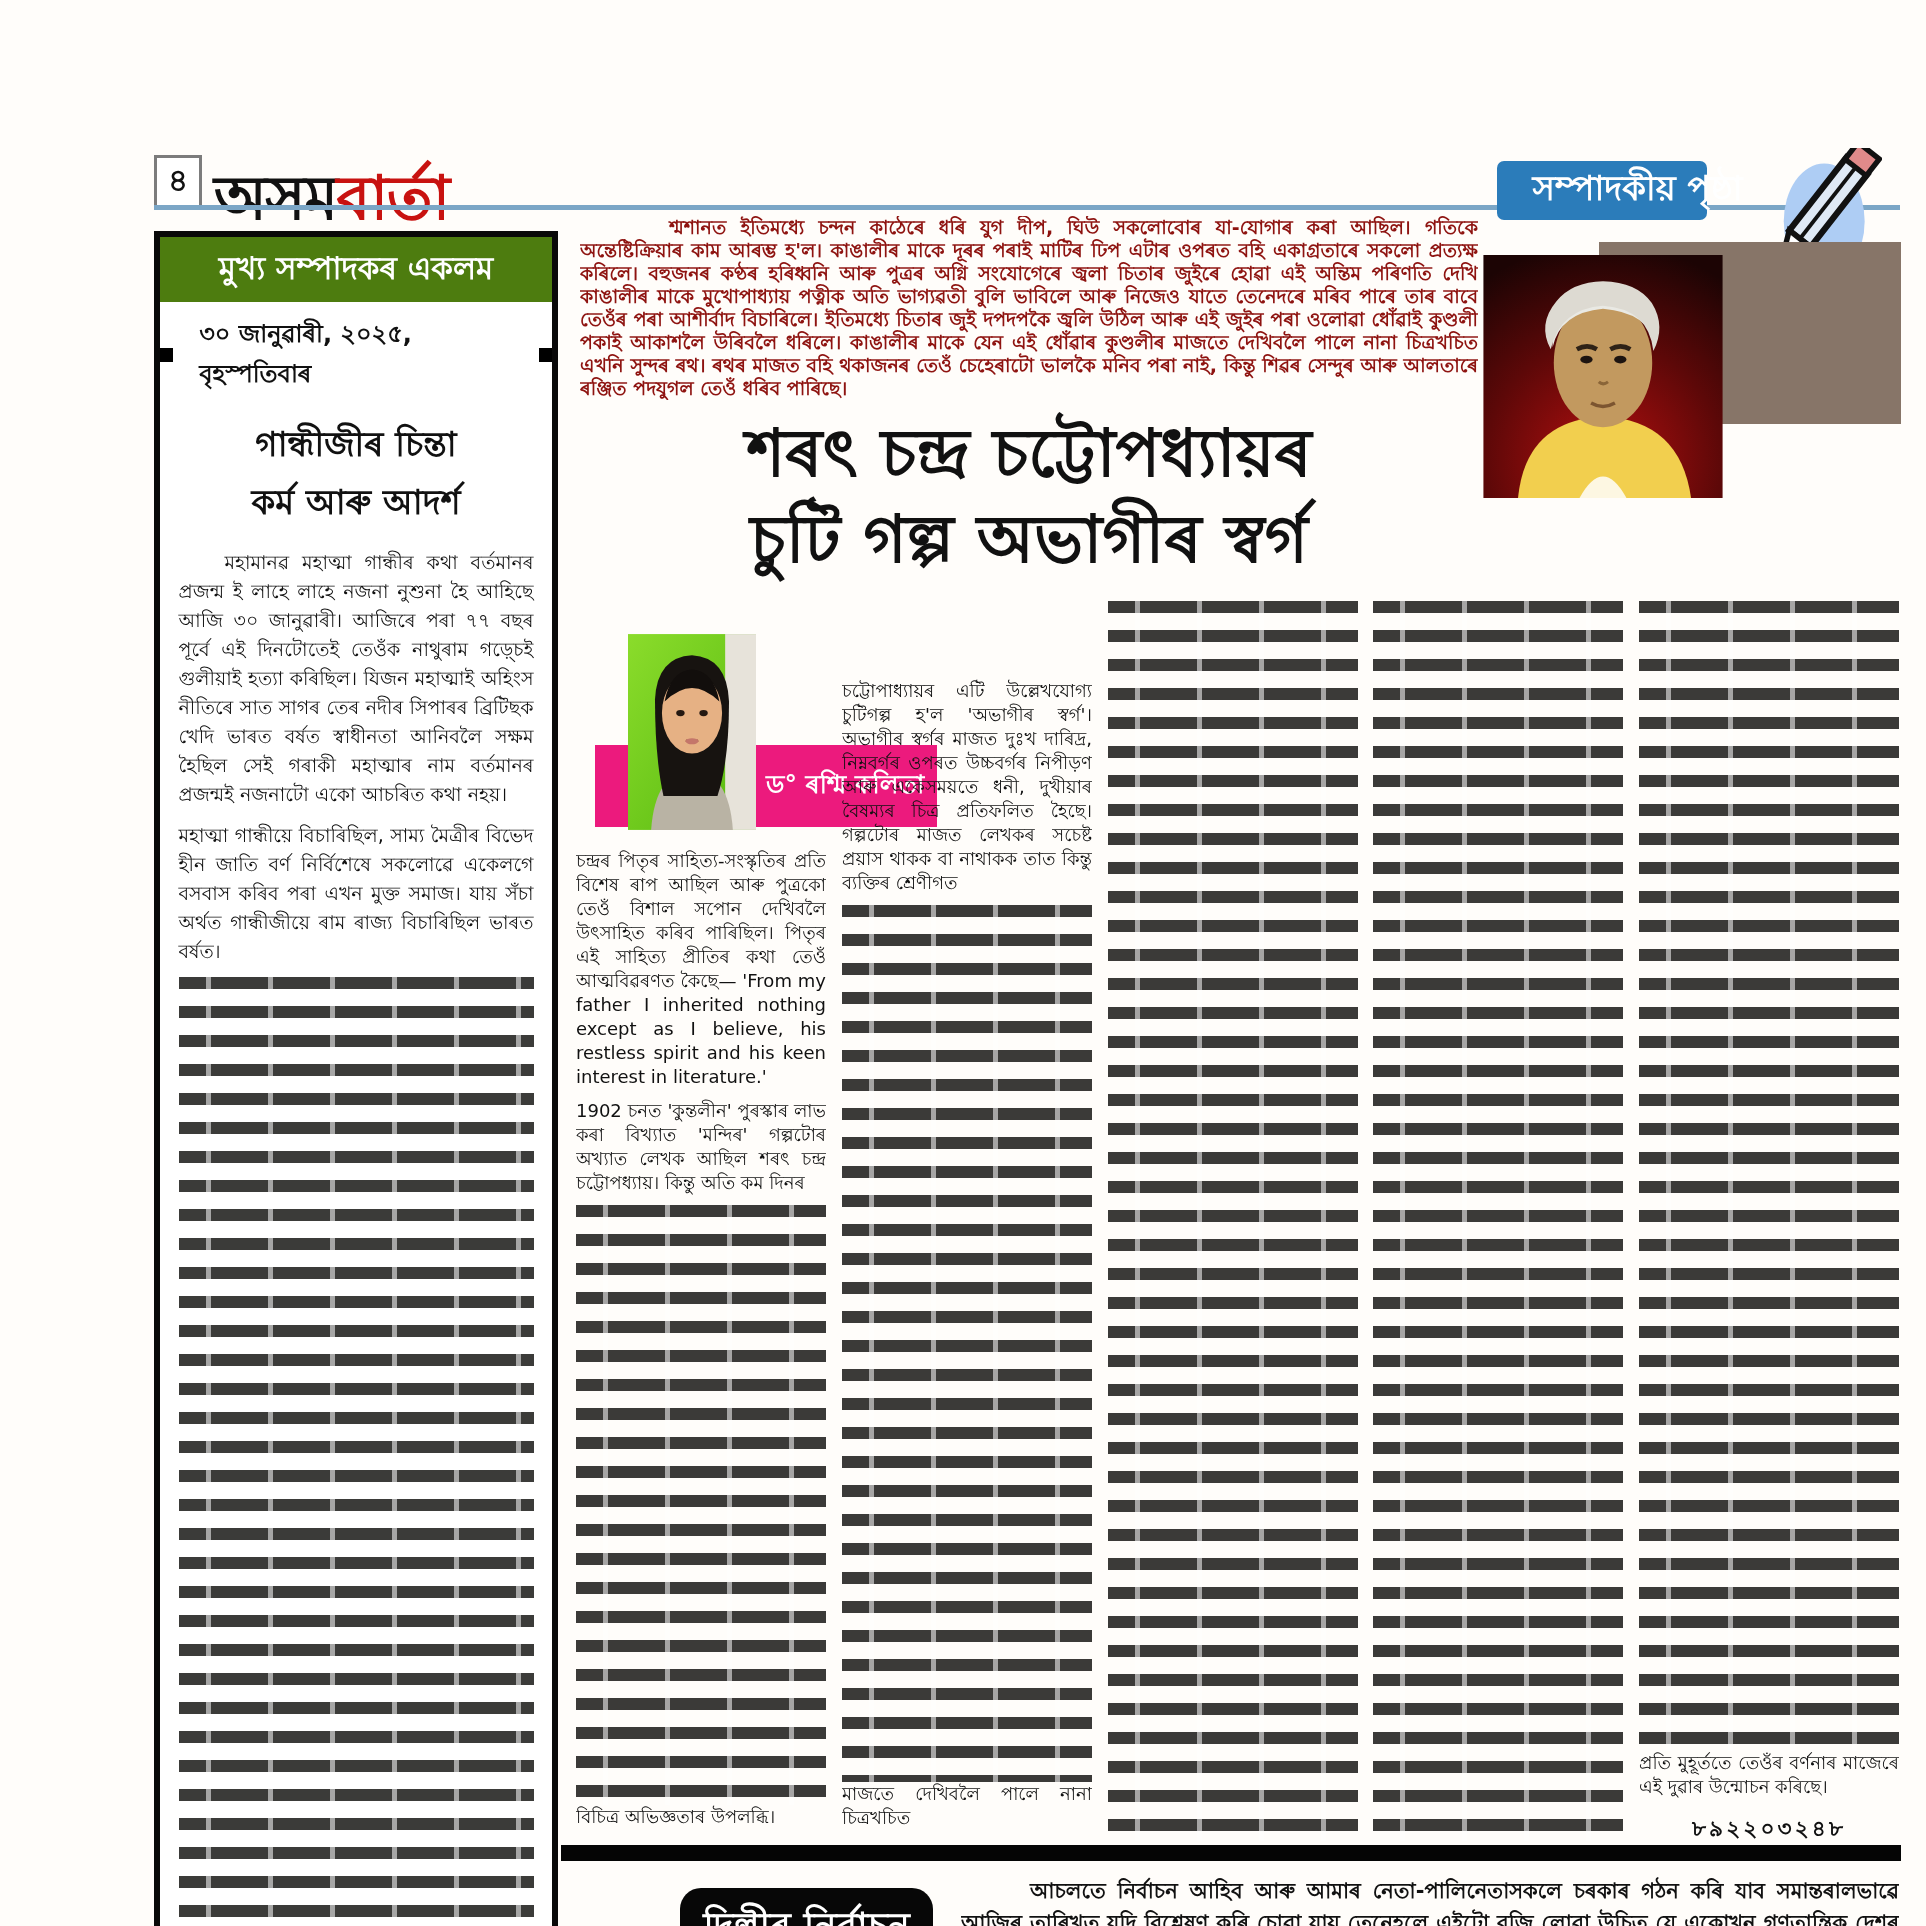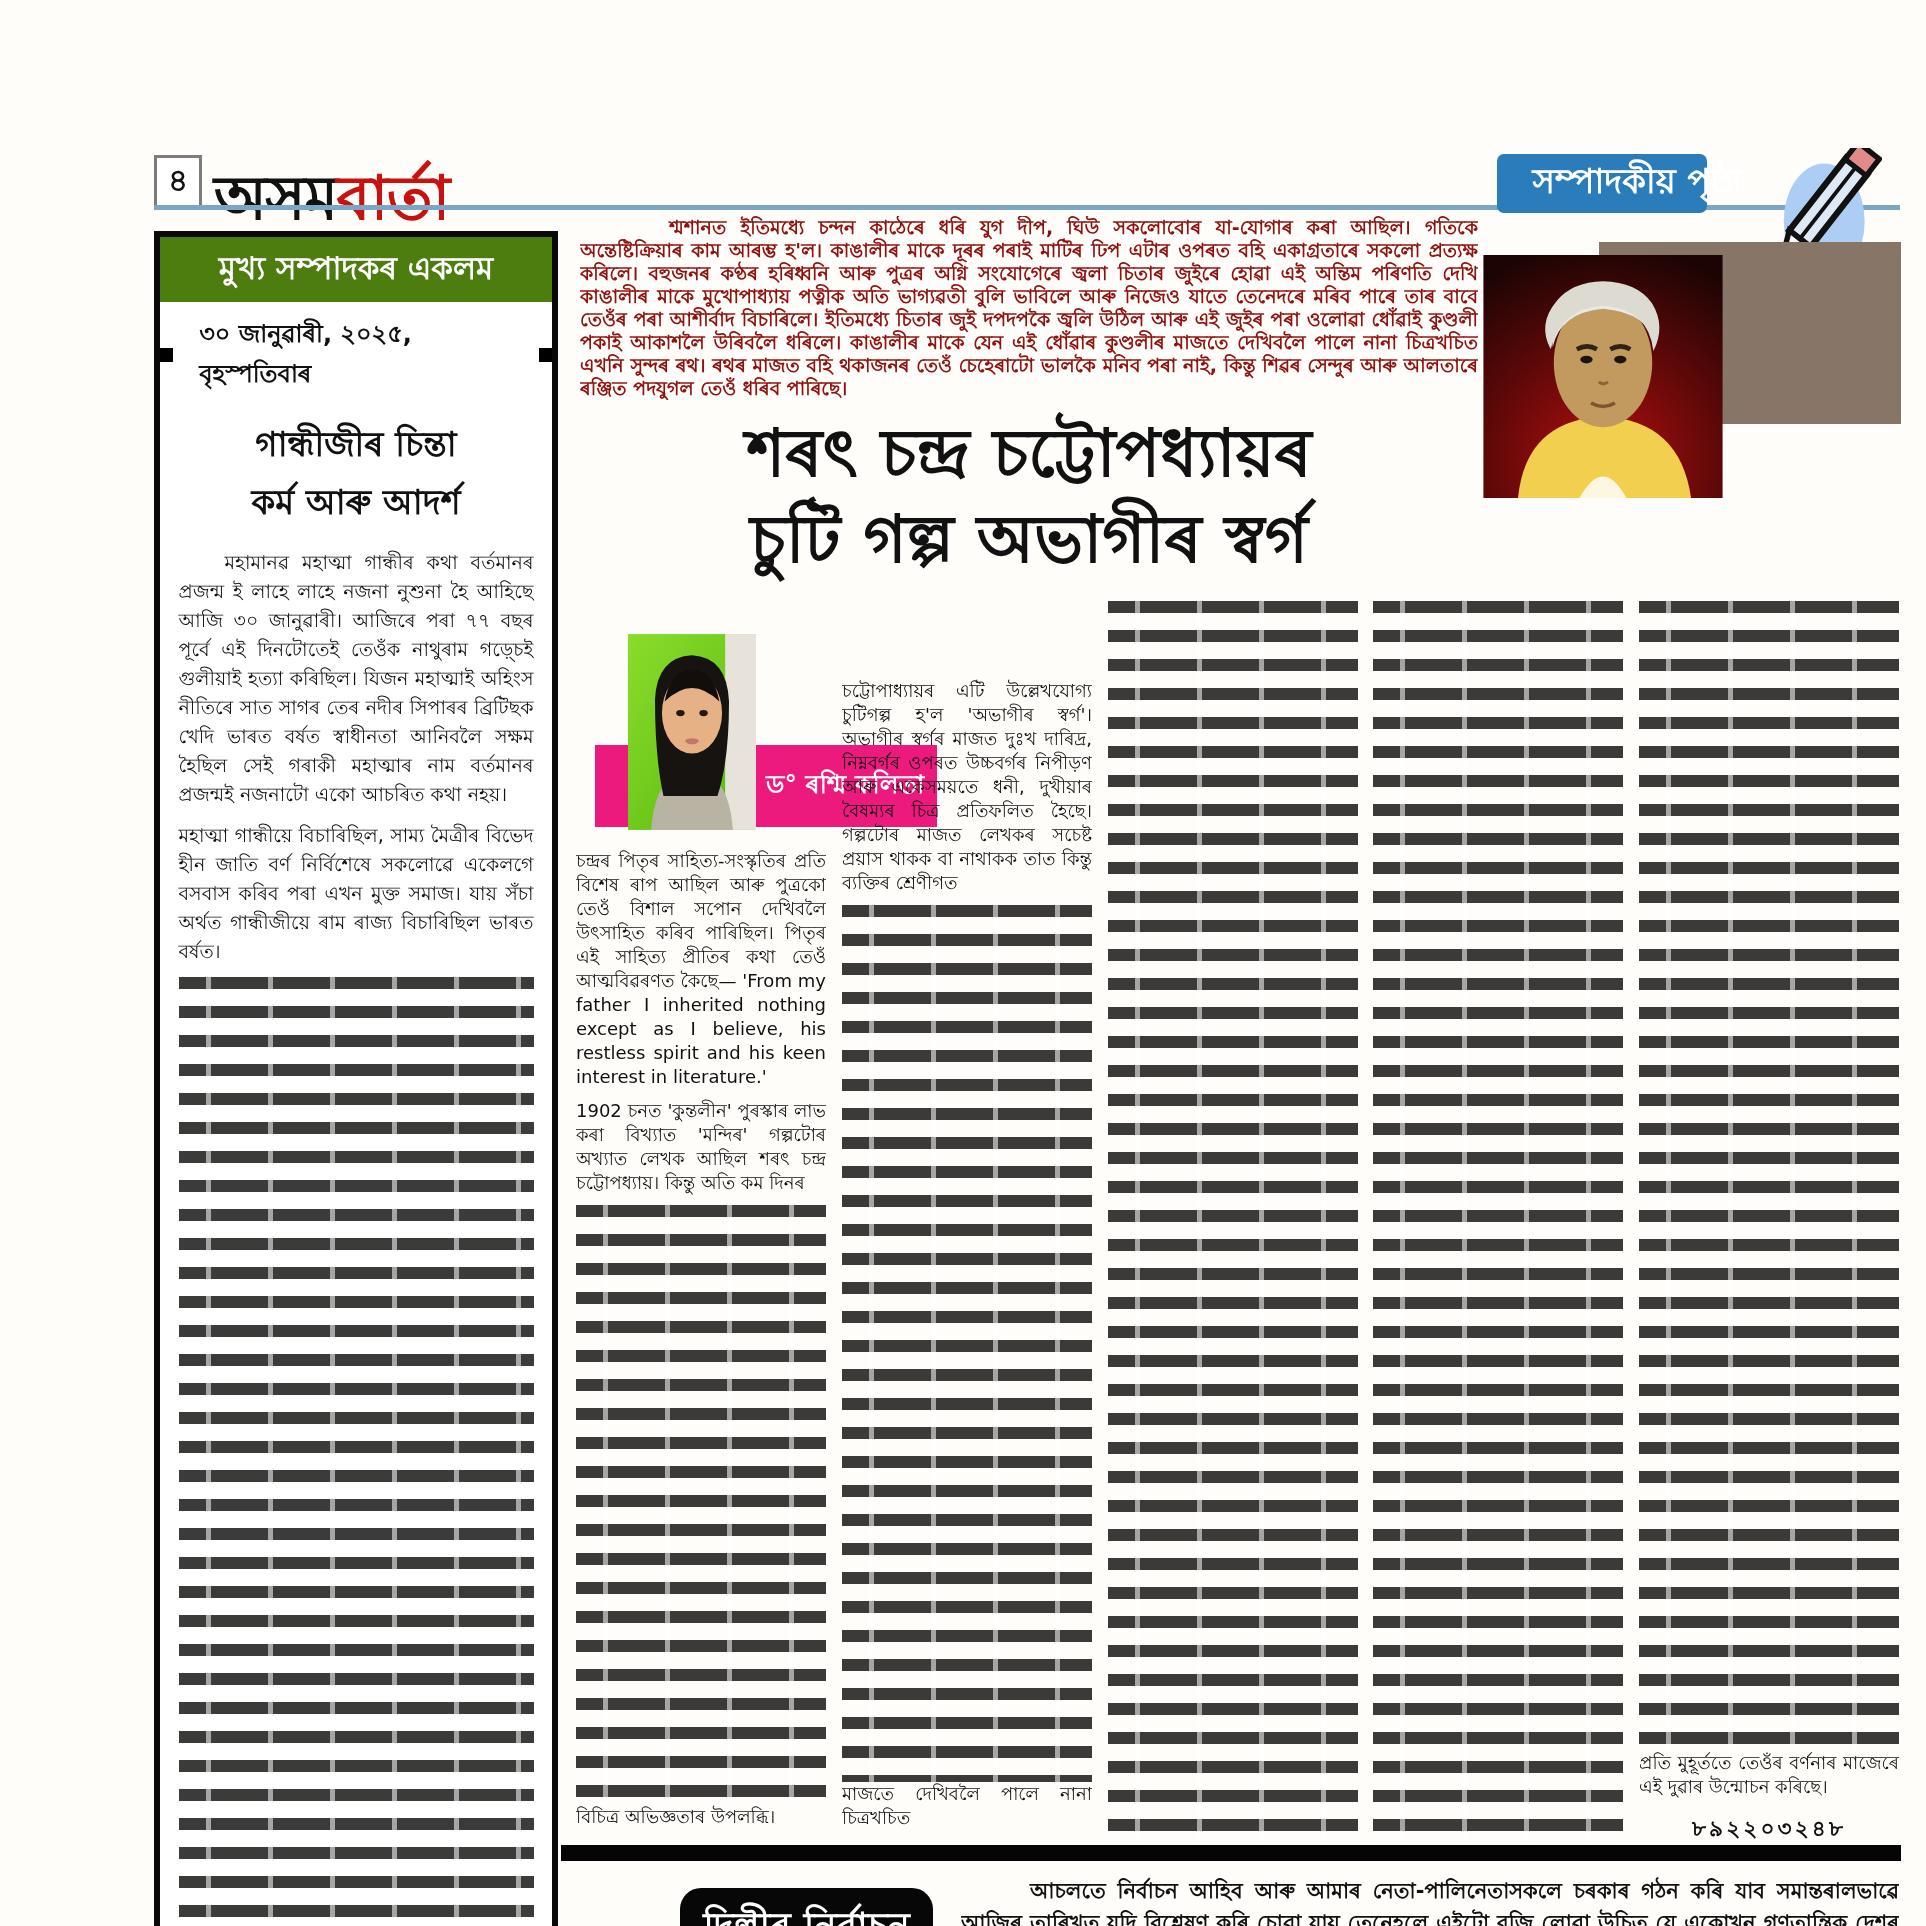--- a/index.html
+++ b/index.html
@@ -7,21 +7,21 @@
     position:relative;width:1965px;height:2774px;background:#fffdfa;
     font-family:"DejaVu Sans","Liberation Sans",sans-serif;color:#111;overflow:hidden;
   }
   .abs{position:absolute;}
   
   #pagenum-box{left:154px;top:155px;width:42px;height:47px;border:3.9px solid #7c7c7c;
     display:flex;align-items:center;justify-content:center;font-size:31px;font-weight:bold;background:#fff;}
   #brand{left:214px;top:151px;font-size:61px;font-weight:800;letter-spacing:-1.5px;white-space:nowrap;}
   #brand .red{color:#c81210;}
   #top-rule{left:154px;top:205px;width:1746px;height:4.6px;background:#7ba6c6;}
-  #edit-badge{left:1497px;top:154px;width:210px;height:59px;background:#2b7cba;border-radius:7px;
+  #edit-badge{left:1497px;top:161px;width:210px;height:59px;background:#2b7cba;border-radius:7px;
     display:flex;align-items:center;}
   #edit-badge .tick{width:3.9px;height:40px;background:#fff;margin-left:14.6px;}
   #edit-badge .lbl{color:#fff;font-size:34px;font-weight:700;margin-left:21px;white-space:nowrap;}
   #pencil-wrap{left:1751px;top:148px;width:131px;height:139px;}
   
   #gandhi-box{left:154px;top:231px;width:404px;height:2427px;border:6.2px solid #090909;background:#fff;
     display:flex;flex-direction:column;box-sizing:border-box;}
   #gandhi-bar{height:65px;background:#4d7c0f;display:flex;align-items:center;justify-content:center;}
   #gandhi-bar span{color:#fff;font-size:31px;font-weight:700;white-space:nowrap;}
   #gandhi-date{margin-top:13px;display:flex;align-items:center;justify-content:center;gap:26px;

